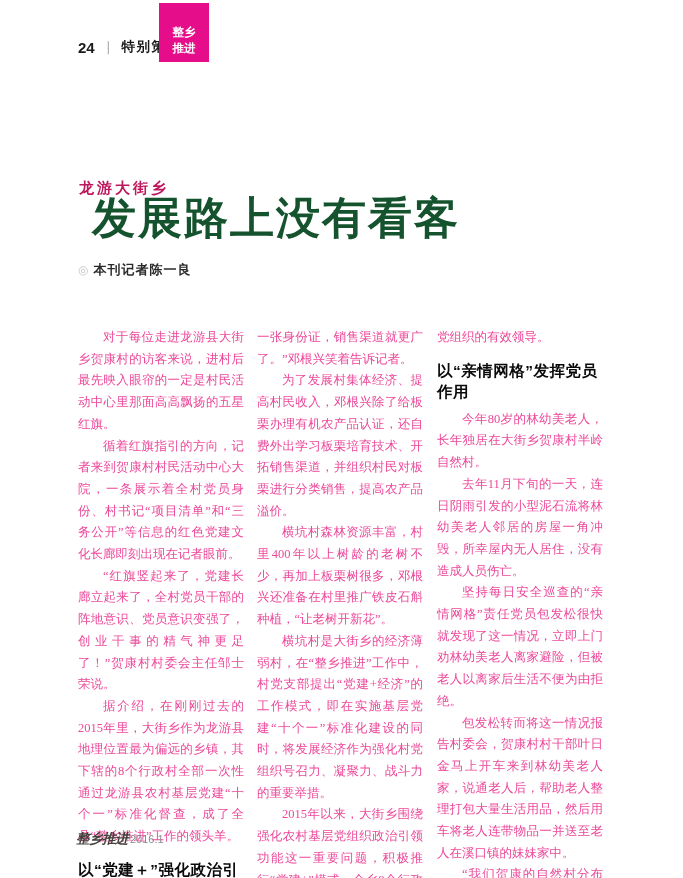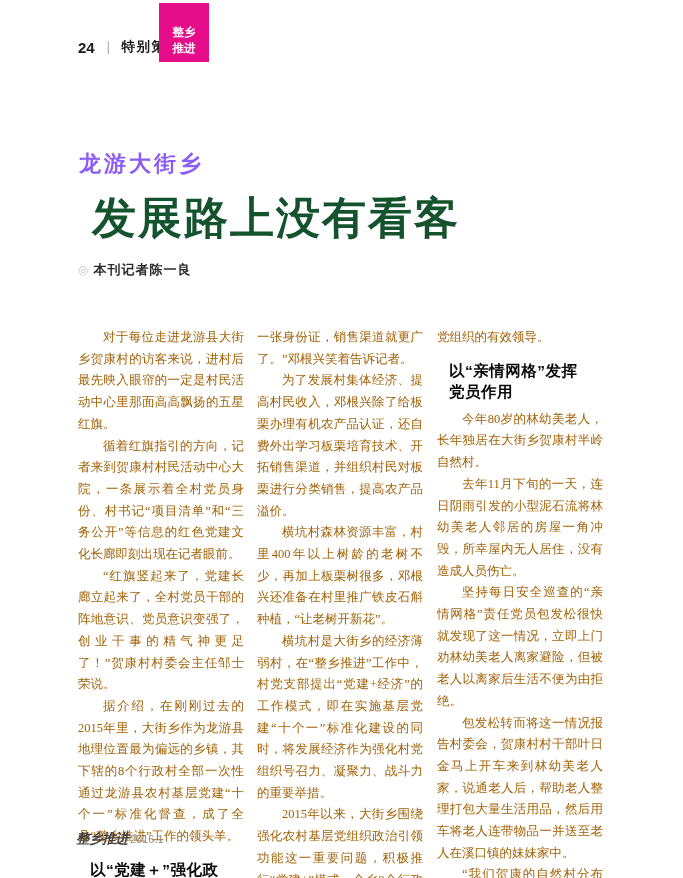--- a/index.html
+++ b/index.html
@@ -17,46 +17,46 @@
   .section-label { font-size:13.5px; font-weight:600; letter-spacing:1.5px; line-height:1.1; }
   .badge {
     position:absolute; left:159px; top:3px; width:50px; height:59px;
     box-sizing:border-box; display:flex; flex-direction:column;
     justify-content:flex-end; align-items:center; padding-bottom:5px;
     font-family:Liberation Sans, sans-serif; font-size:11.5px;
     font-weight:bold; line-height:1.45; text-align:center;
   }
   
   .kicker {
-    position:absolute; left:79px; top:149px; font-size:22px; font-weight:bold;
-    letter-spacing:3px; color:#8b5cf6;
+    position:absolute; left:79px; top:179px; font-size:15px; font-weight:bold;
+    letter-spacing:3px; color:#be185d;
   }
   .headline {
     position:absolute; left:92px; top:189px; font-size:44px; font-weight:900;
     letter-spacing:2px; color:#14532d; white-space:nowrap;
   }
   .byline {
     position:absolute; left:78px; top:261px; font-size:13px; font-weight:bold;
     color:#2a2a2a; letter-spacing:1px;
   }
   .byline-marker { color:#c4c4c4; font-weight:normal; margin-right:4px; font-size:12px; }
   .byline-name { }
   
   .columns { position:absolute; left:78px; top:327px; width:527px; height:500px; }
   .col { position:absolute; top:0; width:166px; }
   .col-0 { left:0; }
   .col-1 { left:179px; }
   .col-2 { left:359px; }
   p.body-p {
     margin:0; font-size:12.5px; line-height:21.7px; text-align:justify;
-    color:#a16207; text-indent:2em;
+    color:#ec4899; text-indent:2em;
   }
   p.body-p.no-indent { text-indent:0; }
   h3.col-heading {
-    margin:12px 12px 6px; font-size:15.5px; font-weight:bold;
+    margin:12px 0 6px; font-size:15.5px; font-weight:bold;
     font-family:"Liberation Sans", sans-serif; color:#0a0a0a; letter-spacing:0.5px;
   }
   
   .footer { position:absolute; left:76px; top:830px; display:flex; align-items:baseline; }
   .magazine-logo {
     font-weight:bold; font-style:italic; font-size:13.5px; color:#45403c;
     letter-spacing:-0.5px;
   }
   .issue-label { font-size:11px; color:#8b8b8b; margin-left:2px; font-family:"Liberation Sans", sans-serif; }
 </style>

